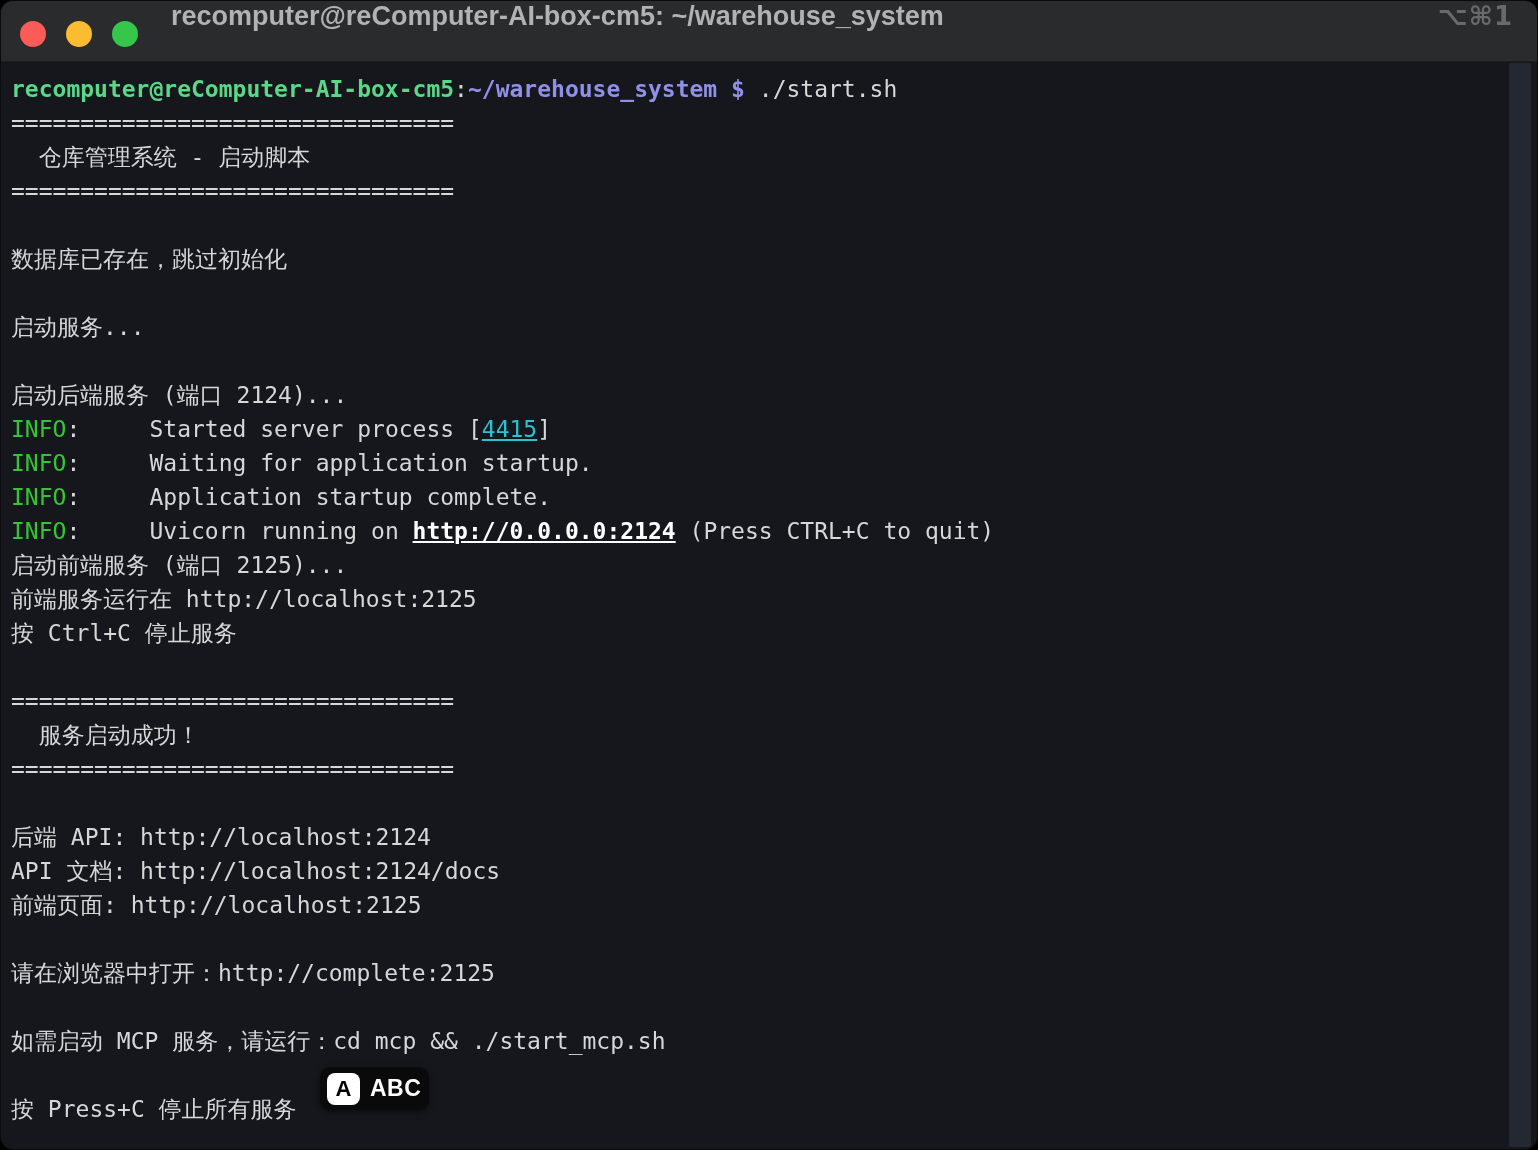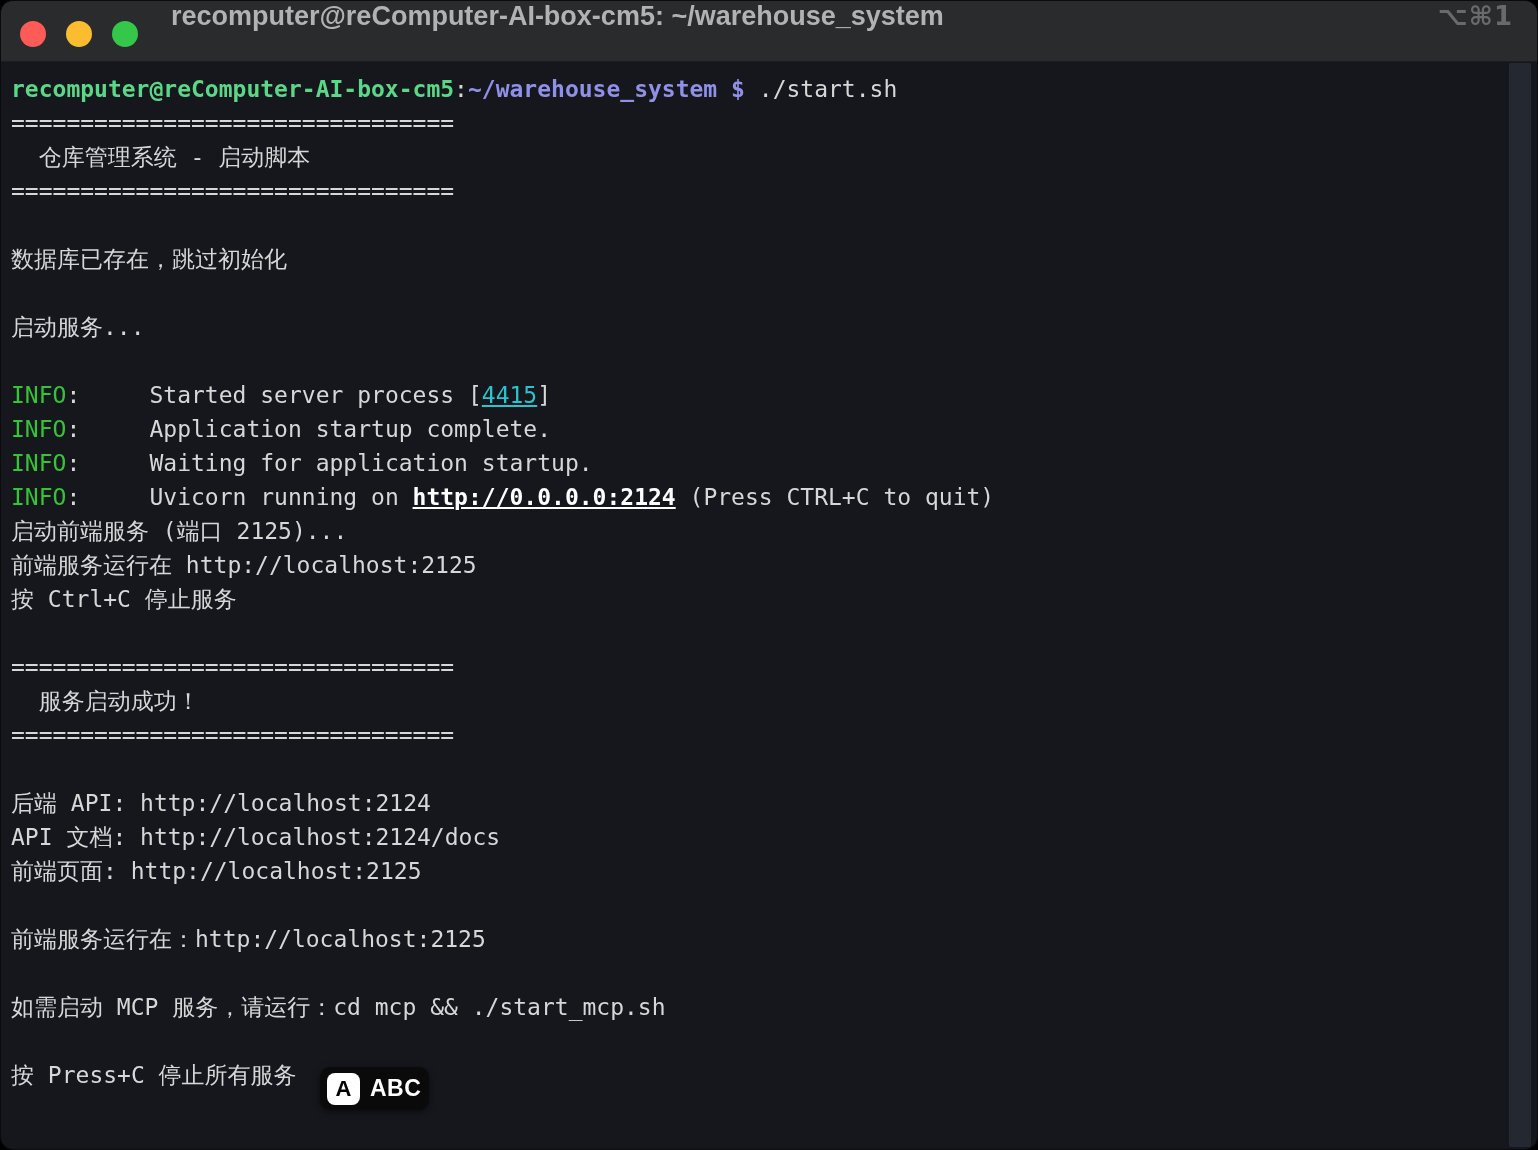--- a/index.html
+++ b/index.html
@@ -84,37 +84,38 @@
   <div class="term">
       <div class="line"><span class="sg-user">recomputer@reComputer-AI-box-cm5</span><span class="sg-plain">:</span><span class="sg-path">~/warehouse_system</span><span class="sg-plain"> </span><span class="sg-path">$</span><span class="sg-plain"> ./start.sh</span></div>
       <div class="line"><span class="sg-plain">================================</span></div>
       <div class="line"><span class="sg-plain">  仓库管理系统 - 启动脚本</span></div>
       <div class="line"><span class="sg-plain">================================</span></div>
       <div class="line"></div>
       <div class="line"><span class="sg-plain">数据库已存在，跳过初始化</span></div>
       <div class="line"></div>
       <div class="line"><span class="sg-plain">启动服务...</span></div>
       <div class="line"></div>
+      <div class="line"><span class="sg-plain">启动后端服务 (端口 2124)...</span></div>
       <div class="line"><span class="sg-info">INFO</span><span class="sg-plain">:     Started server process [</span><span class="sg-cyan">4415</span><span class="sg-plain">]</span></div>
+      <div class="line"><span class="sg-info">INFO</span><span class="sg-plain">:     Waiting for application startup.</span></div>
       <div class="line"><span class="sg-info">INFO</span><span class="sg-plain">:     Application startup complete.</span></div>
-      <div class="line"><span class="sg-info">INFO</span><span class="sg-plain">:     Waiting for application startup.</span></div>
       <div class="line"><span class="sg-info">INFO</span><span class="sg-plain">:     Uvicorn running on </span><span class="sg-bold">http://0.0.0.0:2124</span><span class="sg-plain"> (Press CTRL+C to quit)</span></div>
       <div class="line"><span class="sg-plain">启动前端服务 (端口 2125)...</span></div>
       <div class="line"><span class="sg-plain">前端服务运行在 http://localhost:2125</span></div>
       <div class="line"><span class="sg-plain">按 Ctrl+C 停止服务</span></div>
       <div class="line"></div>
       <div class="line"><span class="sg-plain">================================</span></div>
       <div class="line"><span class="sg-plain">  服务启动成功！</span></div>
       <div class="line"><span class="sg-plain">================================</span></div>
       <div class="line"></div>
       <div class="line"><span class="sg-plain">后端 API: http://localhost:2124</span></div>
       <div class="line"><span class="sg-plain">API 文档: http://localhost:2124/docs</span></div>
       <div class="line"><span class="sg-plain">前端页面: http://localhost:2125</span></div>
       <div class="line"></div>
-      <div class="line"><span class="sg-plain">前端服务运行在：http://localhost:2125</span></div>
+      <div class="line"><span class="sg-plain">请在浏览器中打开：http://complete:2125</span></div>
       <div class="line"></div>
       <div class="line"><span class="sg-plain">如需启动 MCP 服务，请运行：cd mcp &amp;&amp; ./start_mcp.sh</span></div>
       <div class="line"></div>
       <div class="line"><span class="sg-plain">按 Press+C 停止所有服务</span></div>
     </div>
 
   <div class="scrollbar"></div>
 
   <div class="ime">
     <div class="ime-badge">A</div>

